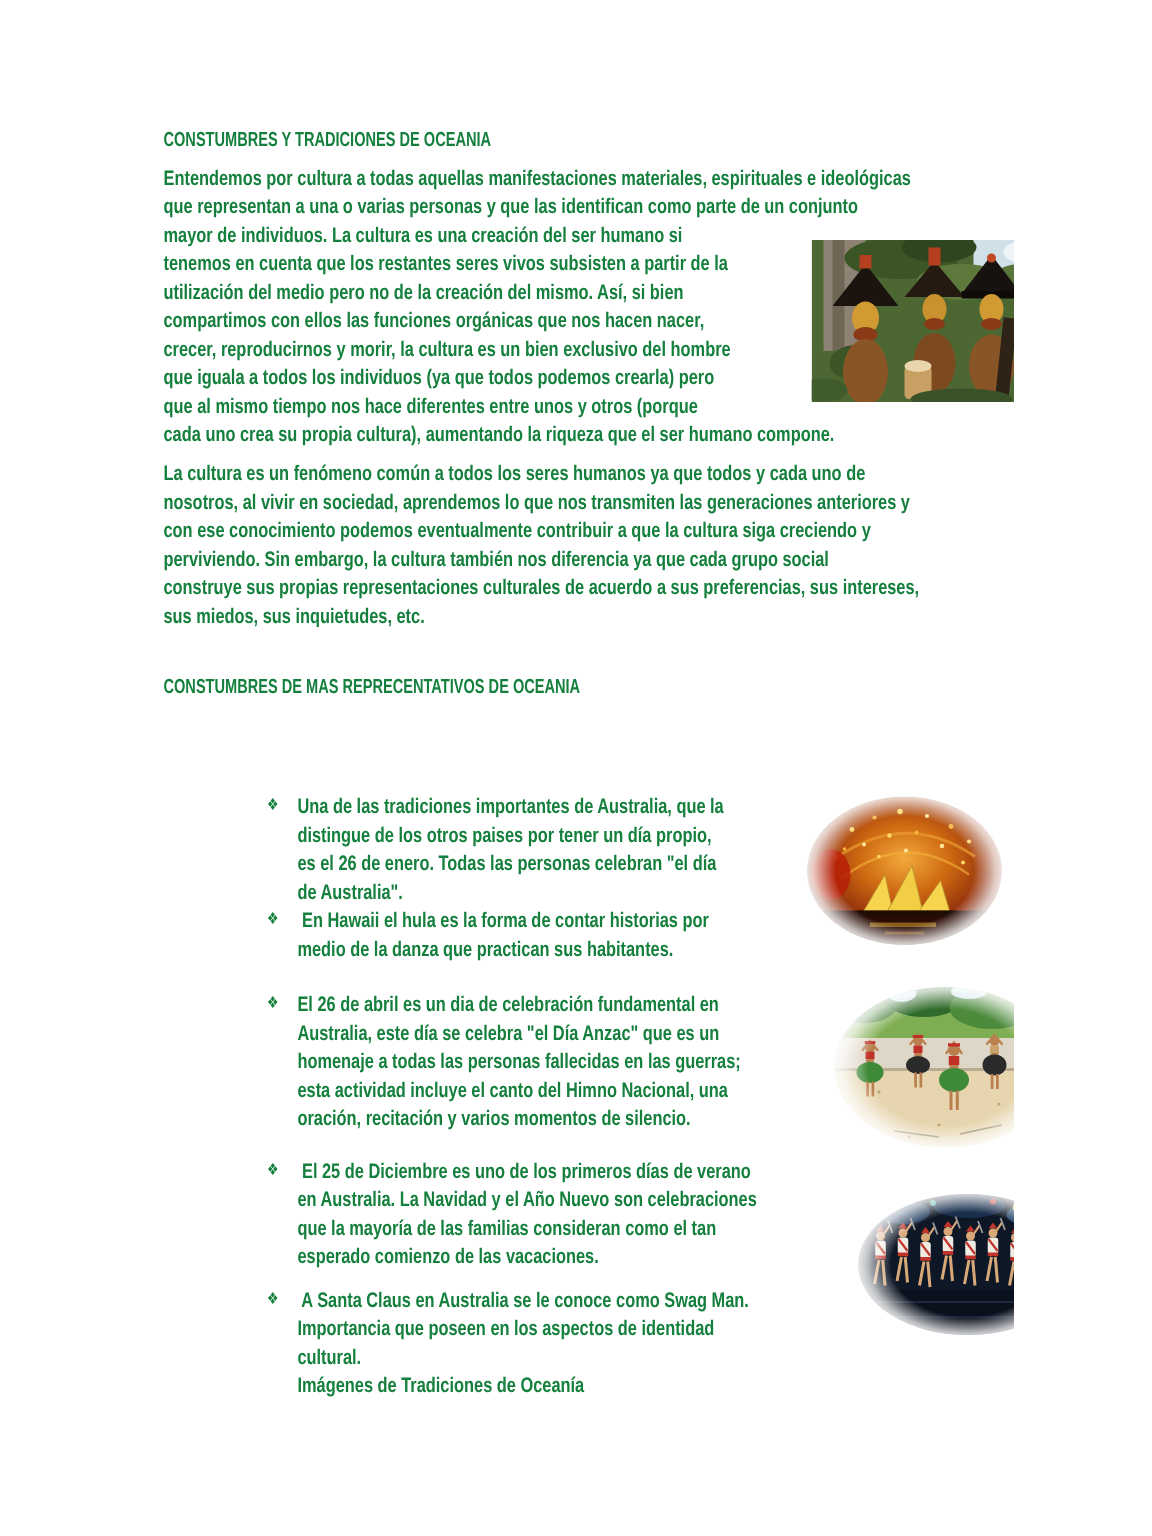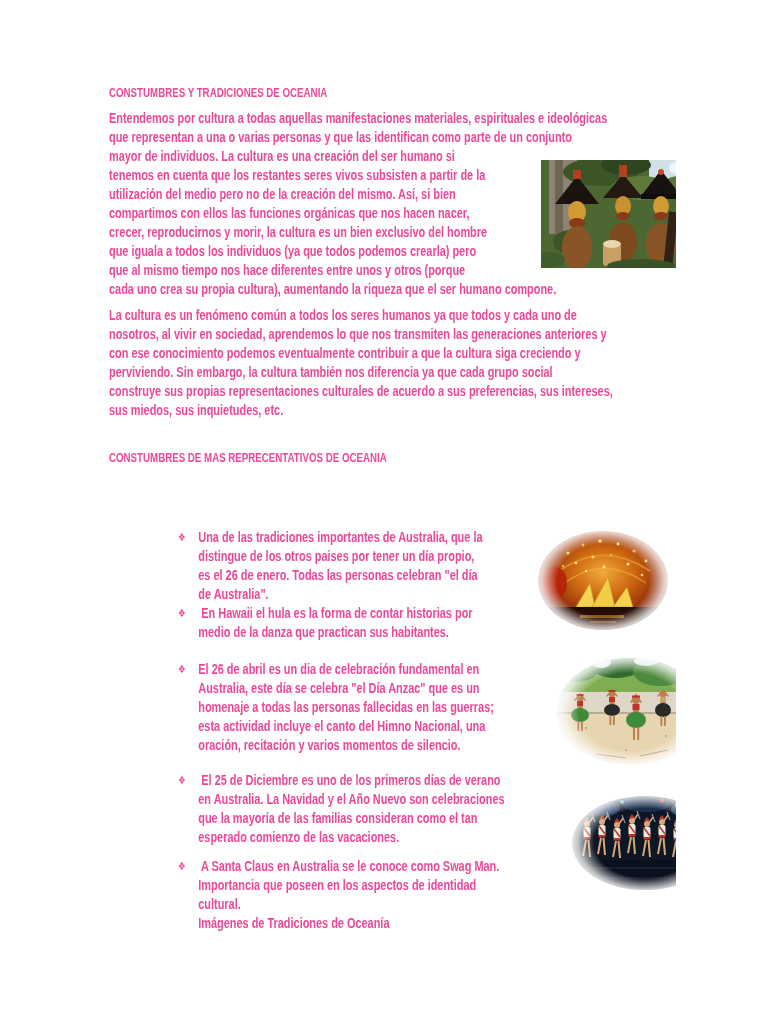--- a/index.html
+++ b/index.html
@@ -1,18 +1,18 @@
 <!DOCTYPE html>
 <html><head>
 <meta charset="utf-8">
 <style>
   html,body{margin:0;padding:0;background:#ffffff;}
   .page{
     position:relative;width:676px;height:1024px;background:#ffffff;overflow:hidden;
-    font-family:"Liberation Sans","DejaVu Sans",sans-serif;color:#ec4899;
+    font-family:"Liberation Sans","DejaVu Sans",sans-serif;color:#15803d;
   }
   .txt{white-space:pre;font-weight:700;}
   .sx{transform:scaleX(.78);transform-origin:0 0;}
   .sxh{transform:scaleX(.72);transform-origin:0 0;}
   .title{position:absolute;left:109px;top:84px;font-size:13.5px;line-height:17px;margin:0;}
   .h2{position:absolute;left:109px;top:449px;font-size:13.5px;line-height:17px;margin:0;}
   .para{position:absolute;font-size:14px;line-height:19px;}
   .p1{left:109px;top:109px;}
   .p2{left:109px;top:306px;}
   .photo-rect{position:absolute;left:541px;top:160px;width:175px;height:108px;overflow:hidden;}

